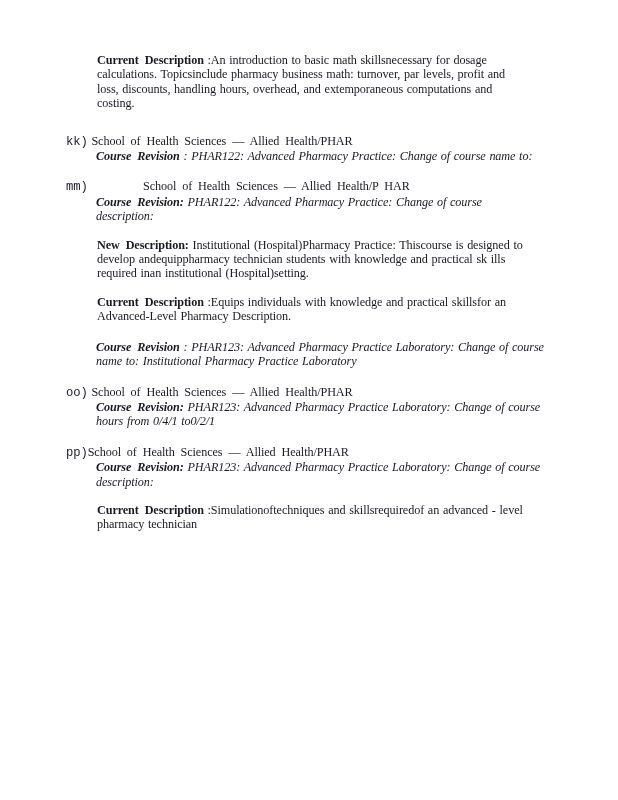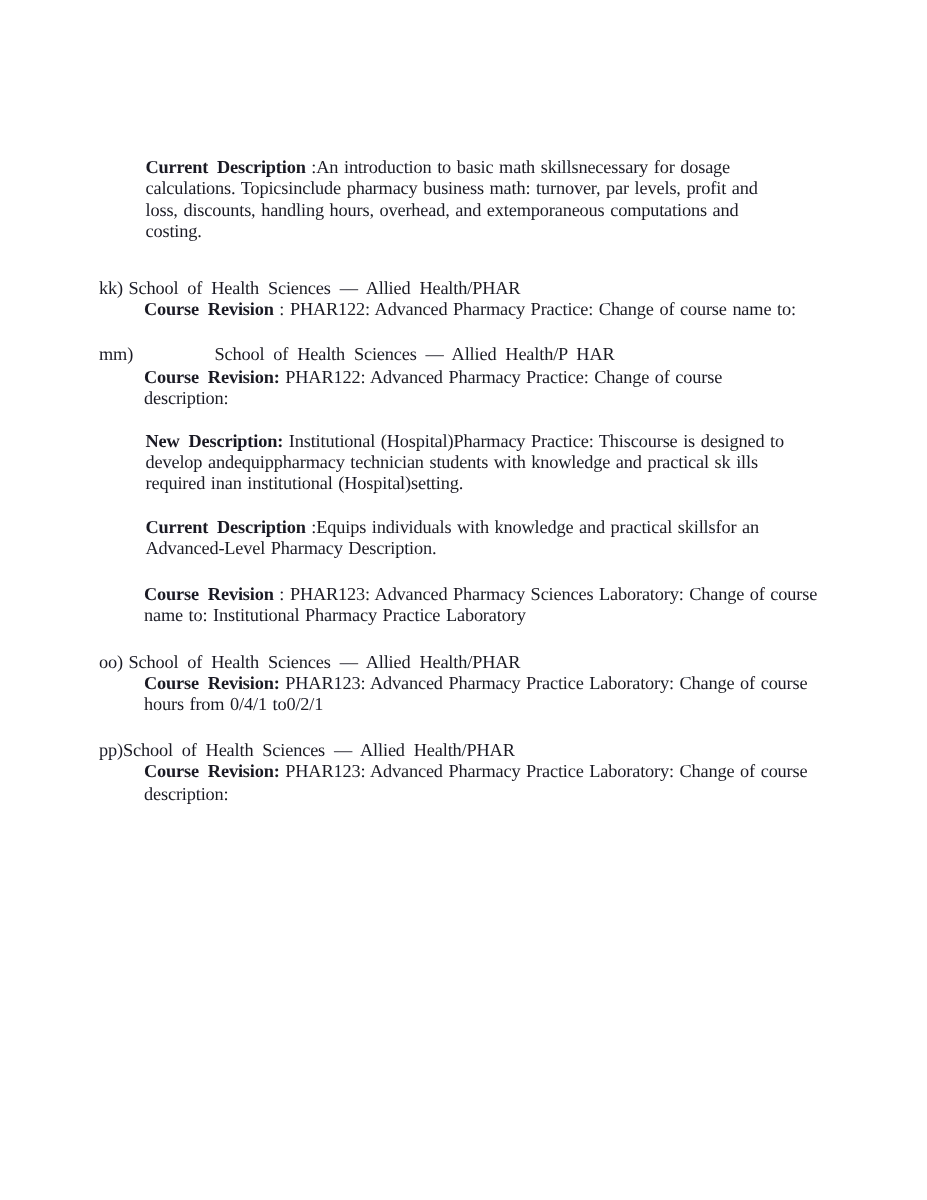--- a/index.html
+++ b/index.html
@@ -5,35 +5,35 @@
   html,body{margin:0;padding:0;}
   body{
     width:618px;height:800px;
     background:#ffffff;
     font-family:"Liberation Serif","DejaVu Serif",serif;
     overflow:hidden;
   }
   .page{
     box-sizing:border-box;
     width:618px;height:800px;
-    padding:104px 36px 0 66px;
+    padding:53px 36px 0 66px;
     overflow:hidden;
     font-size:12.2px;
     line-height:14.4px;
     letter-spacing:-0.1px;
     word-spacing:0.8px;
     color:#1a1a24;
   }
   .line{white-space:nowrap;}
   .block{margin:0 0 15px 0;}
   .desc{margin-left:31px;}           
-  .item .cont{padding-left:30px;}    
+  .item .cont{padding-left:30px;font-style:italic;}    
   b.lbl{font-weight:bold;word-spacing:3px;}
   b.head{font-weight:normal;word-spacing:3px;}
-  .marker{display:inline;}
+  .marker{display:inline;font-family:Liberation Mono, monospace;}
   .marker.wide{display:inline-block;width:77px;}
   .mb23{margin-bottom:23px;}
   .mb17{margin-bottom:17px;}
   .mb16{margin-bottom:16px;}
   .mb14{margin-bottom:14px;}
   .mb0{margin-bottom:0;}
 </style>
 </head>
 <body>
 
@@ -63,33 +63,37 @@
     <div class="line">develop andequippharmacy technician students with knowledge and practical sk ills</div>
     <div class="line">required inan institutional (Hospital)setting.</div>
   </section>
 
   <section class="block desc mb16">
     <div class="line"><b class="lbl">Current Description</b><span> :Equips individuals with knowledge and practical skillsfor an</span></div>
     <div class="line">Advanced-Level Pharmacy Description.</div>
   </section>
 
   <section class="block item mb16">
-    <div class="line cont"><b class="lbl">Course Revision</b><span> : PHAR123: Advanced Pharmacy Sciences Laboratory: Change of course</span></div>
+    <div class="line cont"><b class="lbl">Course Revision</b><span> : PHAR123: Advanced Pharmacy Practice Laboratory: Change of course</span></div>
     <div class="line cont">name to: Institutional Pharmacy Practice Laboratory</div>
   </section>
 
   <section class="block item mb16">
     <div class="line"><span class="marker">oo)</span> <b class="head">School of Health Sciences — Allied Health/PHAR</b></div>
     <div class="line cont"><b class="lbl">Course Revision:</b><span> PHAR123: Advanced Pharmacy Practice Laboratory: Change of course</span></div>
     <div class="line cont">hours from 0/4/1 to0/2/1</div>
   </section>
 
   <section class="block item mb14">
     <div class="line"><span class="marker">pp)</span><b class="head">School of Health Sciences — Allied Health/PHAR</b></div>
     <div class="line cont"><b class="lbl">Course Revision:</b><span> PHAR123: Advanced Pharmacy Practice Laboratory: Change of course</span></div>
     <div class="line cont">description:</div>
   </section>
 
   <section class="block desc mb14">
   </section>
 
+  <section class="block desc mb0">
+    <div class="line"><b class="lbl">Current Description</b><span> :Simulationoftechniques and skillsrequiredof an advanced - level</span></div>
+    <div class="line">pharmacy technician</div>
+  </section>
 
 </div>
 
 </body></html>

